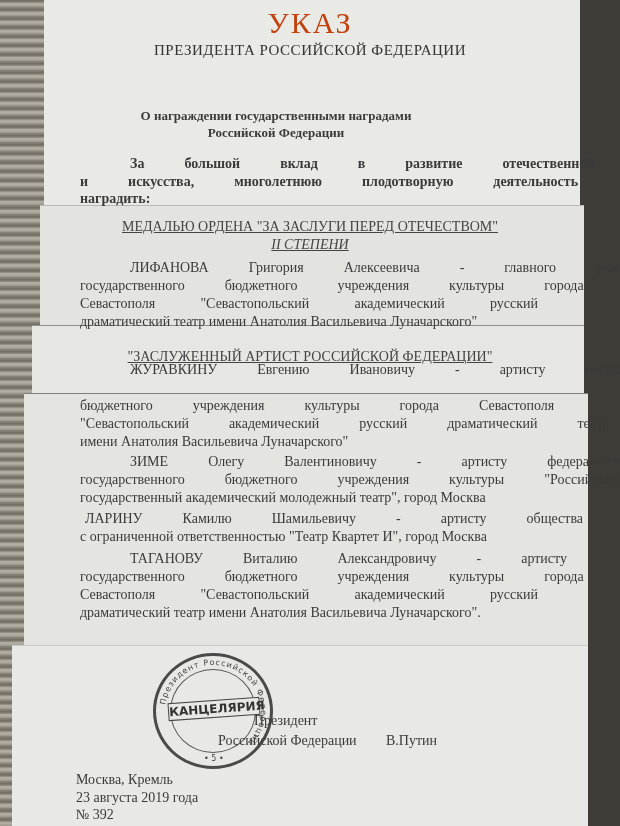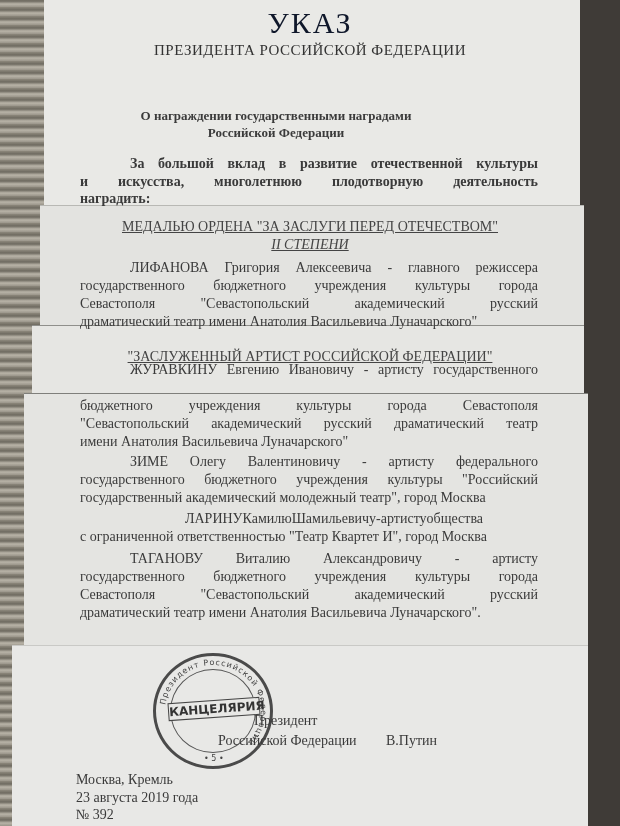--- a/index.html
+++ b/index.html
@@ -20,29 +20,29 @@
   .paper {
     position: absolute; background: #e6e6e3;
   }
   .p-top { left: 44px; top: 0; width: 536px; height: 210px; background: #e9e9e6; }
   .p-mid1 { left: 40px; top: 205px; width: 544px; height: 122px; background: #e3e3e0; border-top: 1px solid #b8b8b4; }
   .p-mid2 { left: 32px; top: 325px; width: 552px; height: 70px; background: #e6e6e3; border-top: 1px solid #8f8f8b; }
   .p-mid3 { left: 24px; top: 393px; width: 564px; height: 254px; background: #e4e4e1; border-top: 1px solid #7f7f7b; }
   .p-bot { left: 12px; top: 645px; width: 576px; height: 181px; background: #e8e8e6; border-top: 1px solid #c9c9c6; }
 
   .t { position: absolute; white-space: nowrap; }
-  .title { left: 0; width: 620px; text-align: center; top: 6px; font-size: 30px; letter-spacing: 2px; color: #0f172a; }
+  .title { left: 0; width: 620px; text-align: center; top: 6px; font-size: 30px; letter-spacing: 2px; color: #c2410c; }
   .subtitle { left: 0; width: 620px; text-align: center; top: 42px; font-size: 15px; letter-spacing: 0.5px; color: #333; }
   .subject { left: 0; width: 552px; text-align: center; font-size: 13px; font-weight: bold; color: #3b3b3b; line-height: 18px; }
   .subj1 { top: 107px; }
   .subj2 { top: 124px; }
 
   .body { font-size: 14px; line-height: 18px; color: #3a3a3a; }
   .bold { font-weight: bold; }
-  .justify { display: flex; justify-content: space-between; }
+  .justify { display: flex; justify-content: space-between; gap: 40px; }
   .award { left: 0; width: 620px; text-align: center; font-size: 14px; text-decoration: underline; color: #444; }
 
   .stamp {
     position: absolute; left: 153px; top: 653px; width: 120px; height: 116px;
     border: 3px solid #4a4a4a; border-radius: 50%; box-sizing: border-box;
   }
   .stamp-inner {
     position: absolute; left: 14px; top: 13px; width: 86px; height: 84px;
     border: 1.5px solid #555; border-radius: 50%; box-sizing: border-box;
   }

